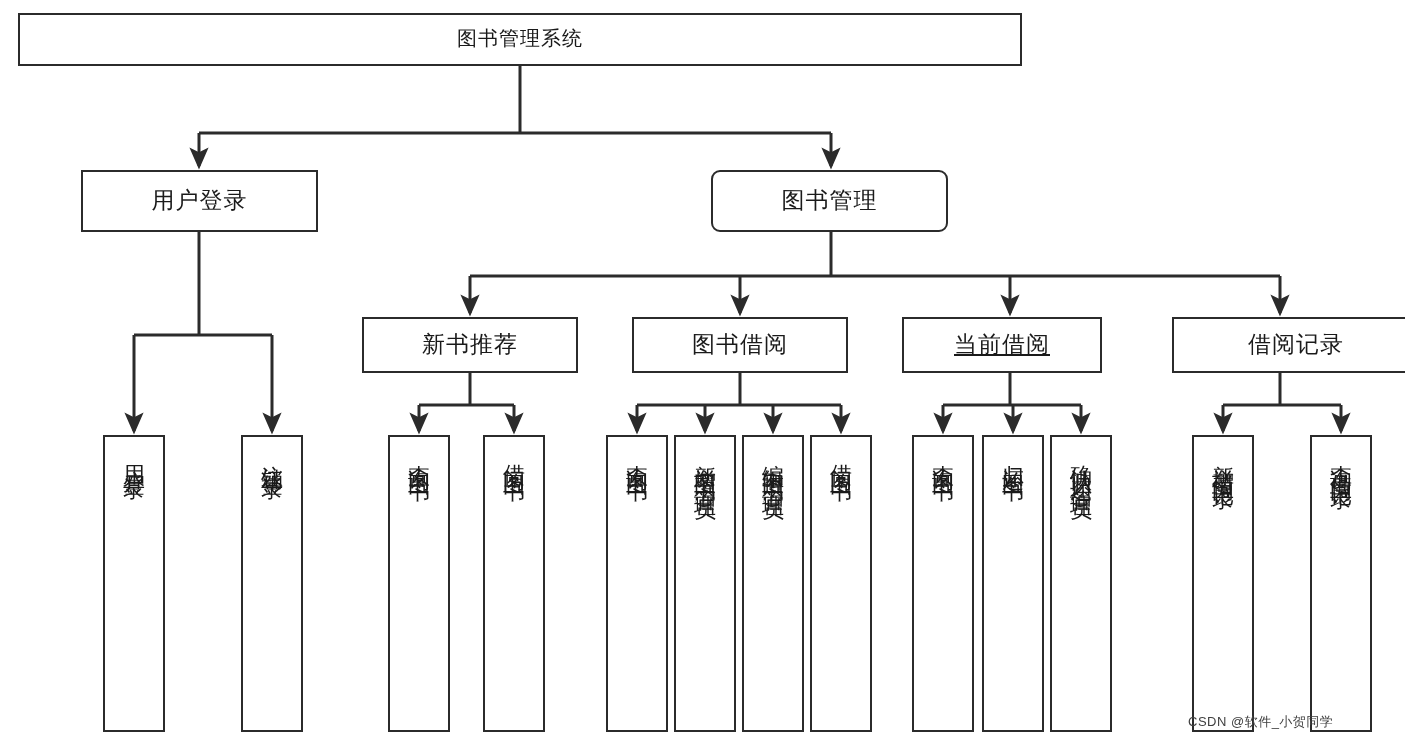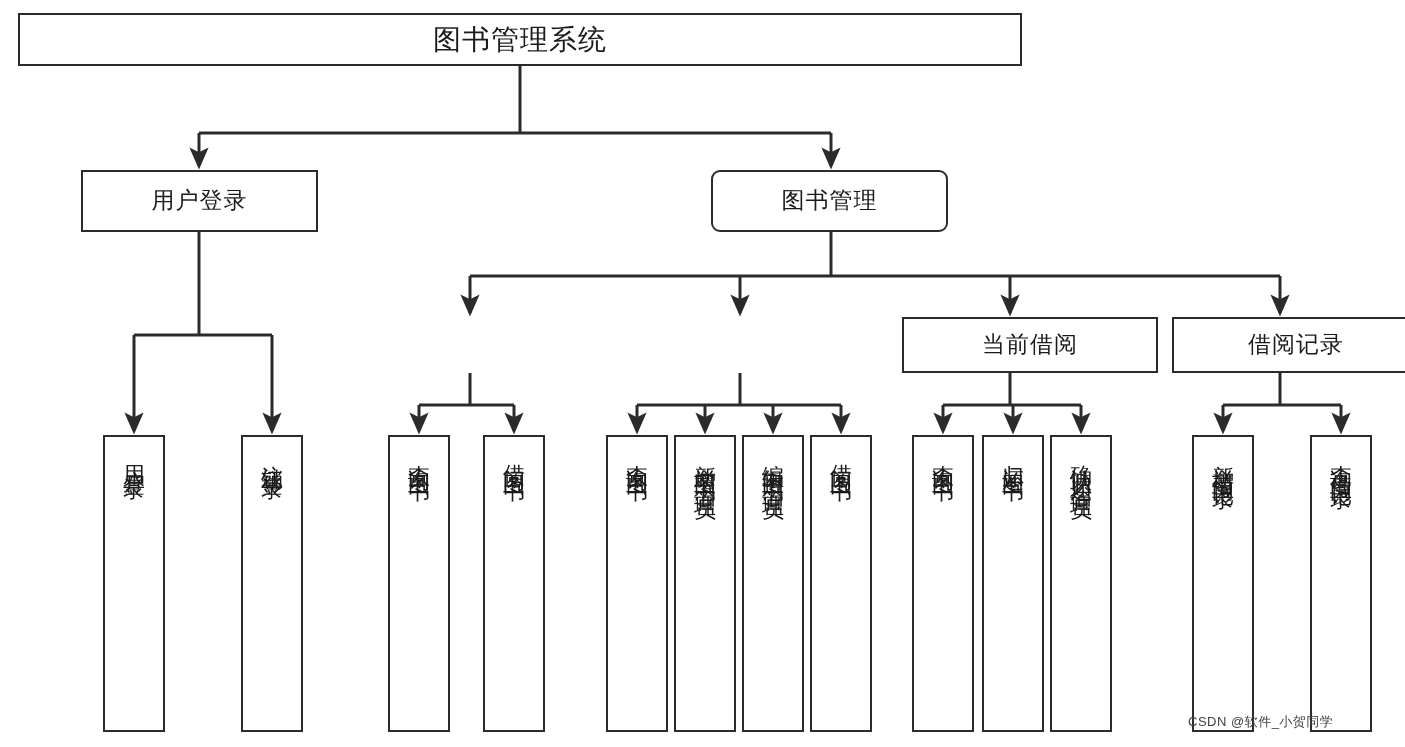--- a/index.html
+++ b/index.html
@@ -34,21 +34,22 @@
     align-items: center;
     justify-content: center;
     color: #1a1a1a;
   }
   .node.horiz {
     font-size: 23px;
     letter-spacing: 1px;
     line-height: 1.2;
   }
   .node.root {
-    font-size: 28px;
+    font-size: 20px;
+    font-family: Liberation Mono, monospace;
   }
   .node.leaf {
     font-size: 22px;
     align-items: flex-start;
     justify-content: center;
     padding-top: 10px;
   }
   .node.leaf .vlabel {
     writing-mode: vertical-rl;
     text-orientation: upright;
@@ -123,21 +124,27 @@
     <span>图书管理系统</span>
   </div>
 
   <div class="node horiz" style="left:81px; top:170px; width:237px; height:62px;">
     <span>用户登录</span>
   </div>
   <div class="node horiz" style="left:711px; top:170px; width:237px; height:62px;border-radius:9px;">
     <span>图书管理</span>
   </div>
 
-  <div class="node horiz" style="left:902px; top:317px; width:256px; height:56px;">
+  <div class="node horiz" style="left:362px; top:317px; width:216px; height:56px;">
+    <span>新书推荐</span>
+  </div>
+  <div class="node horiz" style="left:632px; top:317px; width:216px; height:56px;">
+    <span>图书借阅</span>
+  </div>
+  <div class="node horiz" style="left:902px; top:317px; width:200px; height:56px;text-decoration:underline;">
     <span>当前借阅</span>
   </div>
   <div class="node horiz" style="left:1172px; top:317px; width:248px; height:56px;">
     <span>借阅记录</span>
   </div>
 
   <div class="node leaf" style="left:103px; top:435px; width:62px; height:297px;">
     <span class="vlabel">用户登录</span>
   </div>
   <div class="node leaf" style="left:241px; top:435px; width:62px; height:297px;">

